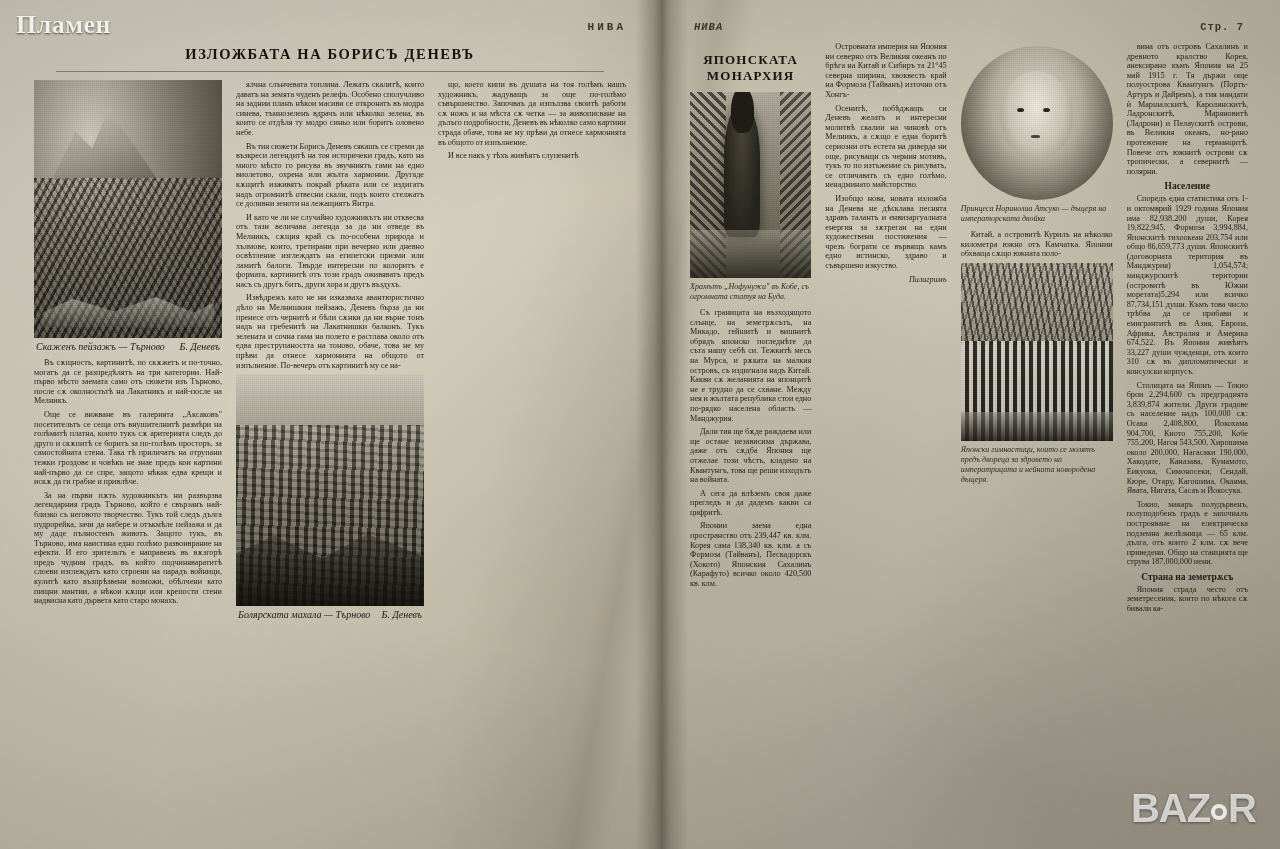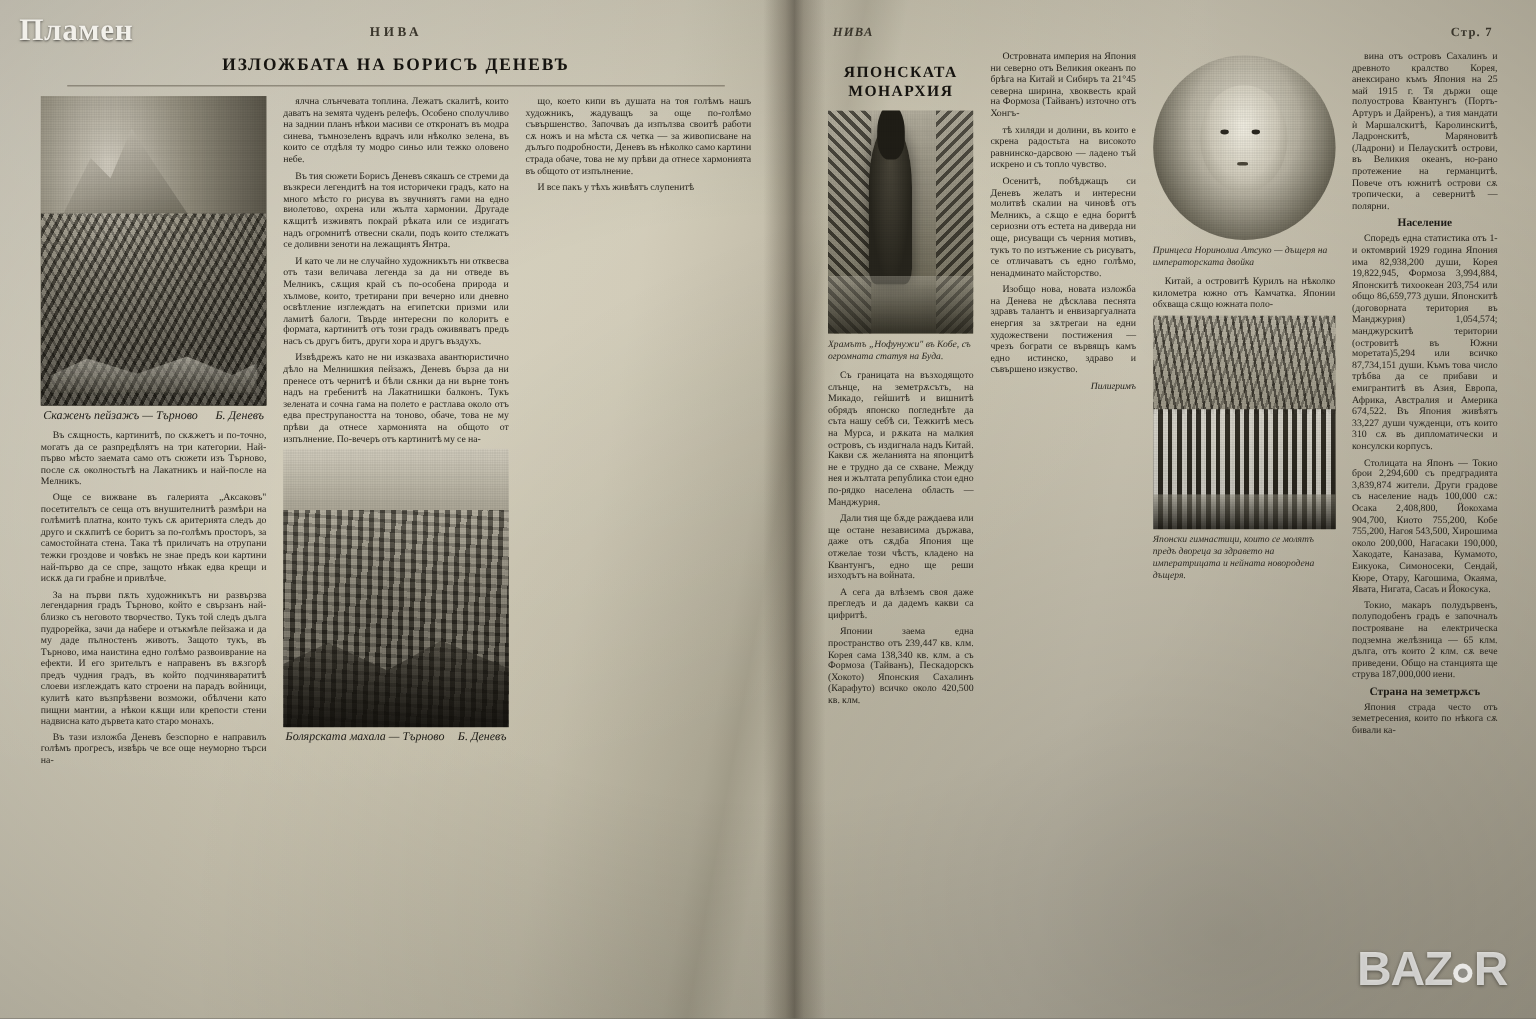--- a/index.html
+++ b/index.html
@@ -31,23 +31,23 @@
   }
   .page {
     position:absolute; top:0; bottom:0;
     color:#1d1b16;
   }
   .page-left  { left: 8px;  width: 636px; padding: 18px 18px 10px 26px; }
   .page-right { left: 672px; width: 600px; padding: 18px 24px 10px 18px; }
 
   
   .runhead {
-    display:flex; align-items:center; justify-content:center;
+    display:flex; align-items:center; justify-content:flex-end;
     font-size:11px; letter-spacing:3px; font-weight:bold;
-    color:#3a362c; height:18px; position:relative;
+    color:#3a362c; height:18px; position:relative;font-family:Liberation Mono, monospace;
   }
   .runhead .side { position:absolute; font-size:10.5px; letter-spacing:1px; font-style:italic; }
   .runhead .side.l { left:4px; }
   .runhead .side.r { right:4px; font-weight:bold; font-style:normal;margin-left:10px; }
 
   .cols { display:flex; gap:14px; margin-top:6px; }
   .col { width:193px; }
   .page-right .col { width:178px; }
 
   .art-title {
@@ -242,25 +242,24 @@
             <div class="river"></div>
             <div class="grain"></div>
         </div>
         <div class="caption-row">
           <span>Скаженъ пейзажъ — Търново</span>
           <span>Б. Деневъ</span>
         </div>
         <p class="body">Въ сѫщность, картинитѣ, по скѫжетъ и по-точно, могатъ да се разпредѣлятъ на три категории. Най-първо мѣсто заемата само отъ сюжети изъ Търново, после сѫ околностьтѣ на Лакатникъ и най-после на Мелникъ.</p>
         <p class="body">Още се вижване въ галерията „Аксаковъ" посетительтъ се сеща отъ внушителнитѣ размѣри на голѣмитѣ платна, които тукъ сѫ аритерията следъ до друго и скѫпитѣ се боритъ за по-голѣмъ просторъ, за самостойната стена. Така тѣ приличатъ на отрупани тежки гроздове и човѣкъ не знае предъ кои картини най-първо да се спре, защото нѣкак едва крещи и искѫ да ги грабне и привлѣче.</p>
         <p class="body">За на първи пѫть художникътъ ни развързва легендарния градъ Търново, който е свързанъ най-близко съ неговото творчество. Тукъ той следъ дълга пудрорейка, зачи да набере и отъкмѣле пейзажа и да му даде пълностенъ животъ. Защото тукъ, въ Търново, има наистина едно голѣмо развоиврание на ефекти. И его зрительтъ е направенъ въ вѫзгорѣ предъ чудния градъ, въ който подчиняваратитѣ слоеви изглеждатъ като строени на парадъ войници, кулитѣ като възпрѣзвени возможи, обѣлчени като пищни мантии, а нѣкои кѫщи или крепости стени надвисна като дървета като старо монахъ.</p>
-        <p class="body">Въ тази изложба Деневъ безспорно е направилъ голѣмъ прогресъ, извѣрь че все още неуморно търси на-</p>
-      </div>
-
-      <div class="col">
-        <p class="body">ялчна слънчевата топлина. Лежатъ скалитѣ, които даватъ на земята чуденъ релефъ. Особено сполучливо на заднии планъ нѣкои масиви се откронатъ въ модра синева, тъмнозеленъ вдрачъ или нѣколко зелена, въ които се отдѣля ту модро синьо или тежко оловено небе.</p>
+      </div>
+
+      <div class="col">
+        <p class="body">ялчна слънчевата топлина. Лежатъ скалитѣ, които даватъ на земята чуденъ релефъ. Особено сполучливо на заднии планъ нѣкои масиви се откронатъ въ модра синева, тъмнозеленъ вдрачъ или нѣколко зелена, въ които се отдѣля ту модро синьо или боритъ оловено небе.</p>
         <p class="body">Въ тия сюжети Борисъ Деневъ сякашъ се стреми да възкреси легендитѣ на тоя историчеки градъ, като на много мѣсто го рисува въ звучниятъ гами на едно виолетово, охрена или жълта хармонии. Другаде кѫщитѣ изживятъ покрай рѣката или се издигатъ надъ огромнитѣ отвесни скали, подъ които стелжатъ се доливни зеноти на лежащиятъ Янтра.</p>
         <p class="body">И като че ли не случайно художникътъ ни отквесва отъ тази величава легенда за да ни отведе въ Мелникъ, сѫщия край съ по-особена природа и хълмове, които, третирани при вечерно или дневно освѣтление изглеждатъ на египетски призми или ламитѣ балоги. Твърде интересни по колоритъ е формата, картинитѣ отъ този градъ оживяватъ предъ насъ съ другъ битъ, други хора и другъ въздухъ.</p>
         <p class="body">Извѣдрежъ като не ни изказваха авантюристично дѣло на Мелнишкия пейзажъ, Деневъ бърза да ни пренесе отъ чернитѣ и бѣли сѫнки да ни върне тонъ надъ на гребенитѣ на Лакатнишки балконъ. Тукъ зелената и сочна гама на полето е растлава около отъ едва преструпаността на тоново, обаче, това не му прѣви да отнесе хармонията на общото от изпълнение. По-вечеръ отъ картинитѣ му се на-</p>
         <div class="photo" id="photo-mahala">
           <div class="houses"></div>
             <div class="cliff"></div>
             <div class="grain"></div>
         </div>
         <div class="caption-row">
           <span>Болярската махала — Търново</span>
@@ -287,28 +286,27 @@
         <div class="art-title small">ЯПОНСКАТА МОНАРХИЯ</div>
         <div class="photo" id="photo-buddha">
           <div class="foliage-l"></div>
             <div class="foliage-r"></div>
             <div class="statue"></div>
             <div class="ground"></div>
             <div class="grain"></div>
         </div>
         <div class="caption">Храмътъ „Нофунужи" въ Кобе, съ огромната статуя на Буда.</div>
         <p class="body">Съ границата на възходящото слънце, на земетрѫсътъ, на Микадо, гейшитѣ и вишнитѣ обрядъ японско погледнѣте да съта нашу себѣ си. Тежкитѣ месъ на Мурса, и рѫката на малкия островъ, съ издигнала надъ Китай. Какви сѫ желанията на японцитѣ не е трудно да се схване. Между нея и жълтата република стои едно по-рядко населена область — Манджурия.</p>
-        <p class="body">Дали тия ще бѫде раждаева или ще остане независима държава, даже отъ сѫдба Япония ще отжелае този чѣстъ, кладено на Квантунгъ, едно ще реши изходътъ на войната.</p>
+        <p class="body">Дали тия ще бѫде раждаева или ще остане независима държава, даже отъ сѫдба Япония ще отжелае този чѣстъ, кладено на Квантунгъ, това ще реши изходътъ на войната.</p>
         <p class="body">А сега да влѣземъ своя даже прегледъ и да дадемъ какви са цифритѣ.</p>
         <p class="body">Японии заема една пространство отъ 239,447 кв. клм. Корея сама 138,340 кв. клм. а съ Формоза (Тайванъ), Пескадорскъ (Хокото) Японския Сахалинъ (Карафуто) всичко около 420,500 кв. клм.</p>
       </div>
 
       <div class="col">
         <p class="body">Островната империя на Япония ни северно отъ Великия океанъ по брѣга на Китай и Сибиръ та 21°45 северна ширина, хвоквесть край на Формоза (Тайванъ) източно отъ Хонгъ-</p>
-        <p class="body">тѣ хиляди и долини, въ които е скрена радостьта на високото равнинско-дарсвою — ладено тъй искрено и съ топло чувство.</p>
         <p class="body">Осенитѣ, побѣджащъ си Деневъ желатъ и интересни молитвѣ скалии на чиновѣ отъ Мелникъ, а сѫщо е една боритѣ сериозни отъ естета на диверда ни още, рисуващи съ черния мотивъ, тукъ то по изтъжение съ рисуватъ, се отличаватъ съ едно голѣмо, ненадминато майсторство.</p>
         <p class="body">Изобщо нова, новата изложба на Денева не дѣсклава песнята здравъ талантъ и енвизаргуалната енергия за зѫтрегаи на едни художествени постижения — чрезъ бограти се вървящъ камъ едно истинско, здраво и съвършено изкуство.</p>
         <div class="pilgrim">Пилигримъ</div>
       </div>
 
       <div class="col">
         <div class="photo" id="photo-princess">
           <div class="face"></div>
             <div class="eye-l"></div>
             <div class="eye-r"></div>

